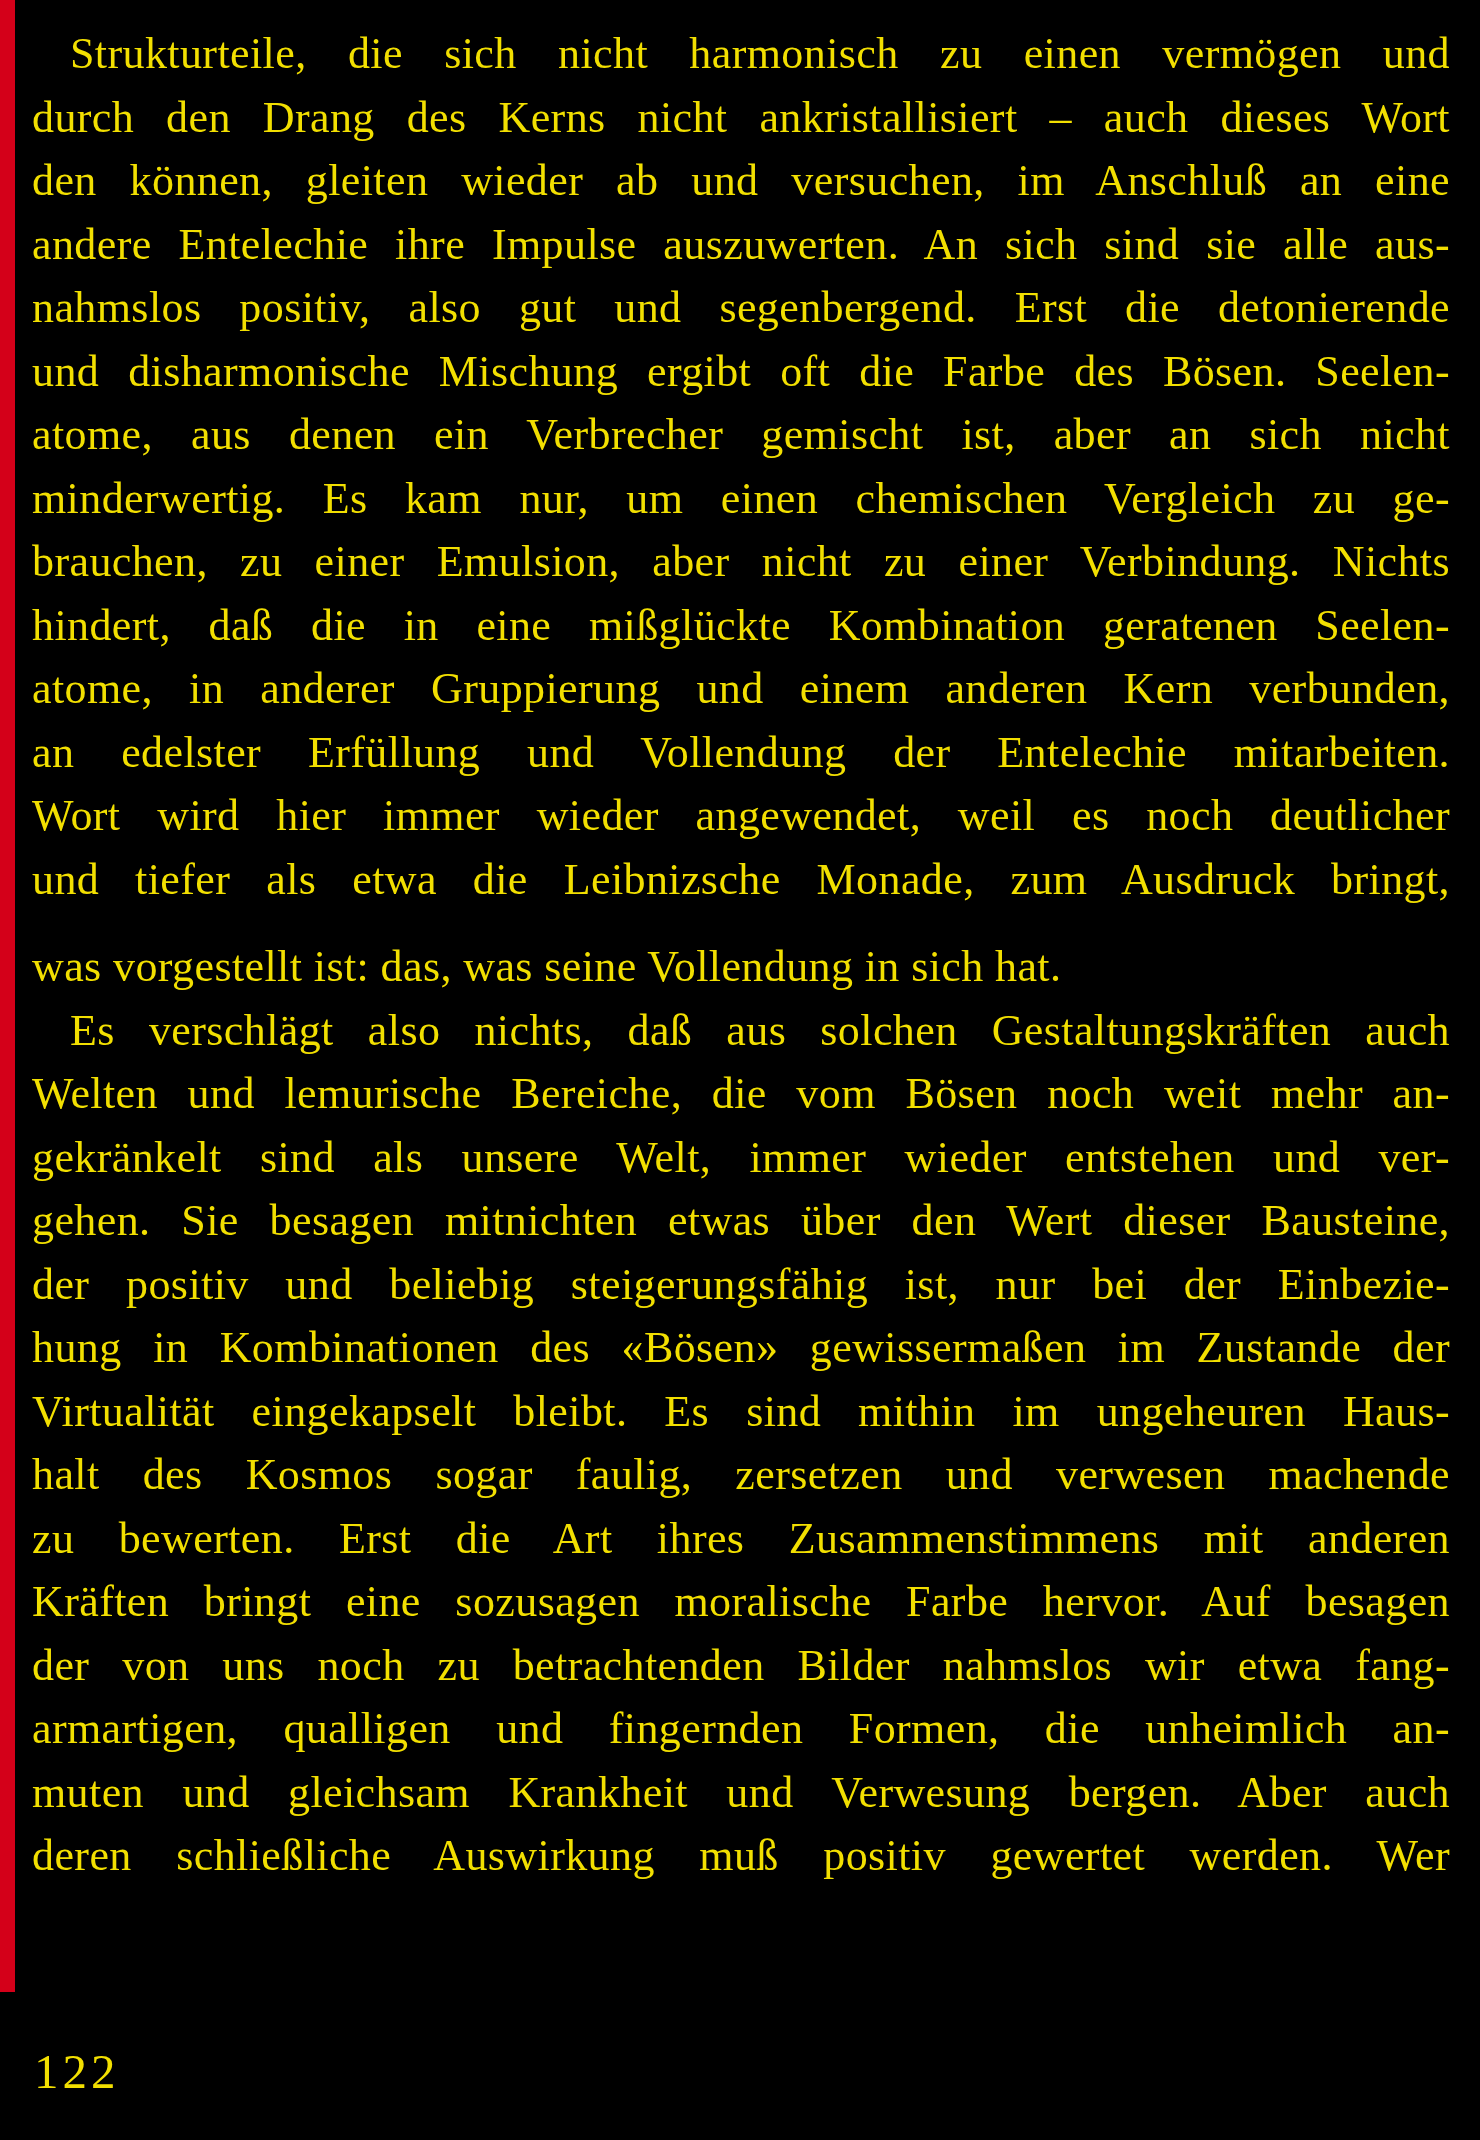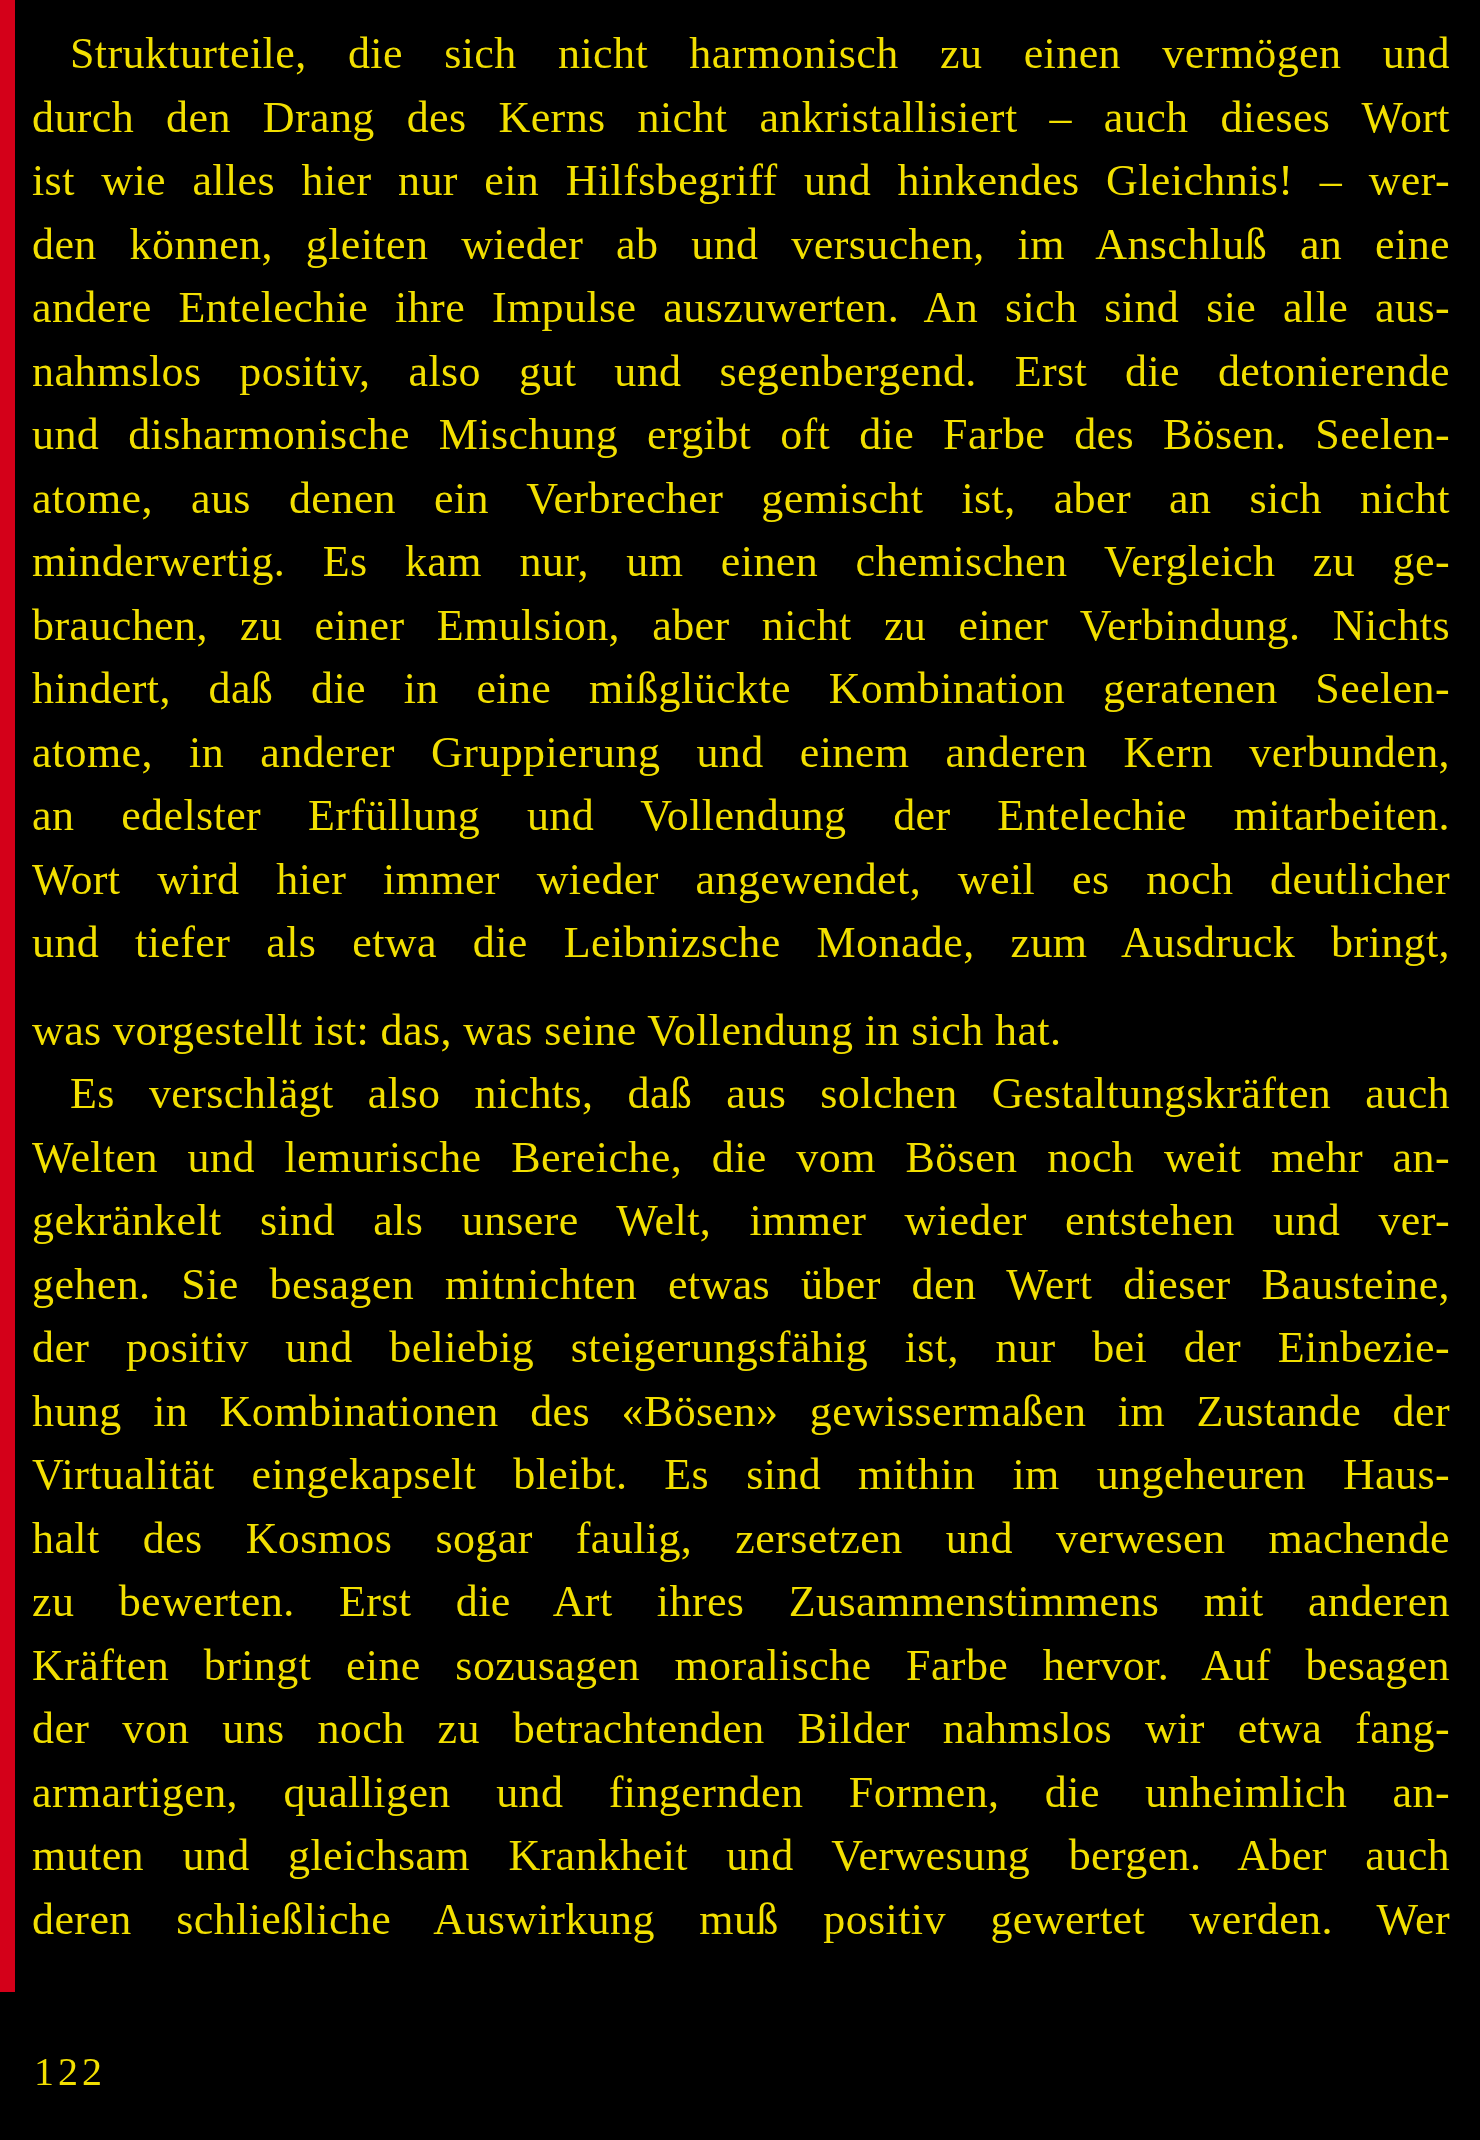--- a/index.html
+++ b/index.html
@@ -50,36 +50,35 @@
   .line.para-end {
     text-align: left;
     text-align-last: left;
     margin-top: 24px;
     -moz-text-align-last: left;
   }
   .page-number {
     position: absolute;
     left: 34px;
     top: 2048px;
-    font-size: 40px;
+    font-size: 49px;
     line-height: 48px;
     font-weight: 400;
     letter-spacing: 4px;
     color: var(--text-color, #f2df00);
   }
 </style>
 </head>
 <body>
 
 <div class="page">
   <div class="margin-bar"></div>
   <div class="text-block">
       <div class="line indent">Strukturteile, die sich nicht harmonisch zu einen vermögen und</div>
       <div class="line">durch den Drang des Kerns nicht ankristallisiert – auch dieses Wort</div>
-      <div class="line">ist wie alles hier nur ein Hilfsbegriff und hinkendes Gleichnis! – wer-</div>
       <div class="line">den können, gleiten wieder ab und versuchen, im Anschluß an eine</div>
       <div class="line">andere Entelechie ihre Impulse auszuwerten. An sich sind sie alle aus-</div>
       <div class="line">nahmslos positiv, also gut und segenbergend. Erst die detonierende</div>
       <div class="line">und disharmonische Mischung ergibt oft die Farbe des Bösen. Seelen-</div>
       <div class="line">atome, aus denen ein Verbrecher gemischt ist, aber an sich nicht</div>
       <div class="line">minderwertig. Es kam nur, um einen chemischen Vergleich zu ge-</div>
       <div class="line">brauchen, zu einer Emulsion, aber nicht zu einer Verbindung. Nichts</div>
       <div class="line">hindert, daß die in eine mißglückte Kombination geratenen Seelen-</div>
       <div class="line">atome, in anderer Gruppierung und einem anderen Kern verbunden,</div>
       <div class="line">an edelster Erfüllung und Vollendung der Entelechie mitarbeiten.</div>

